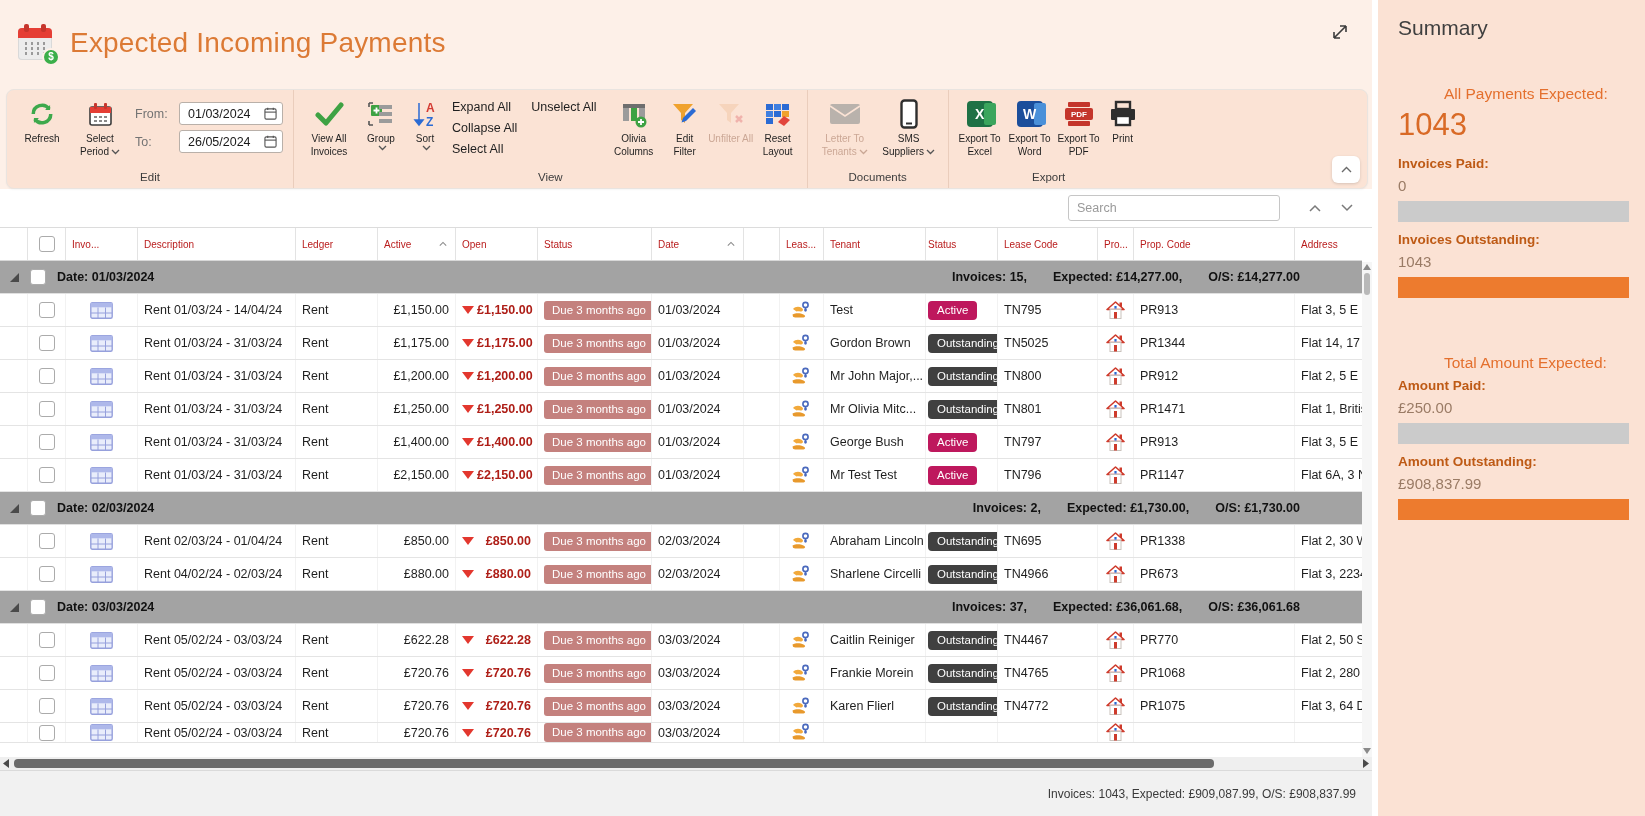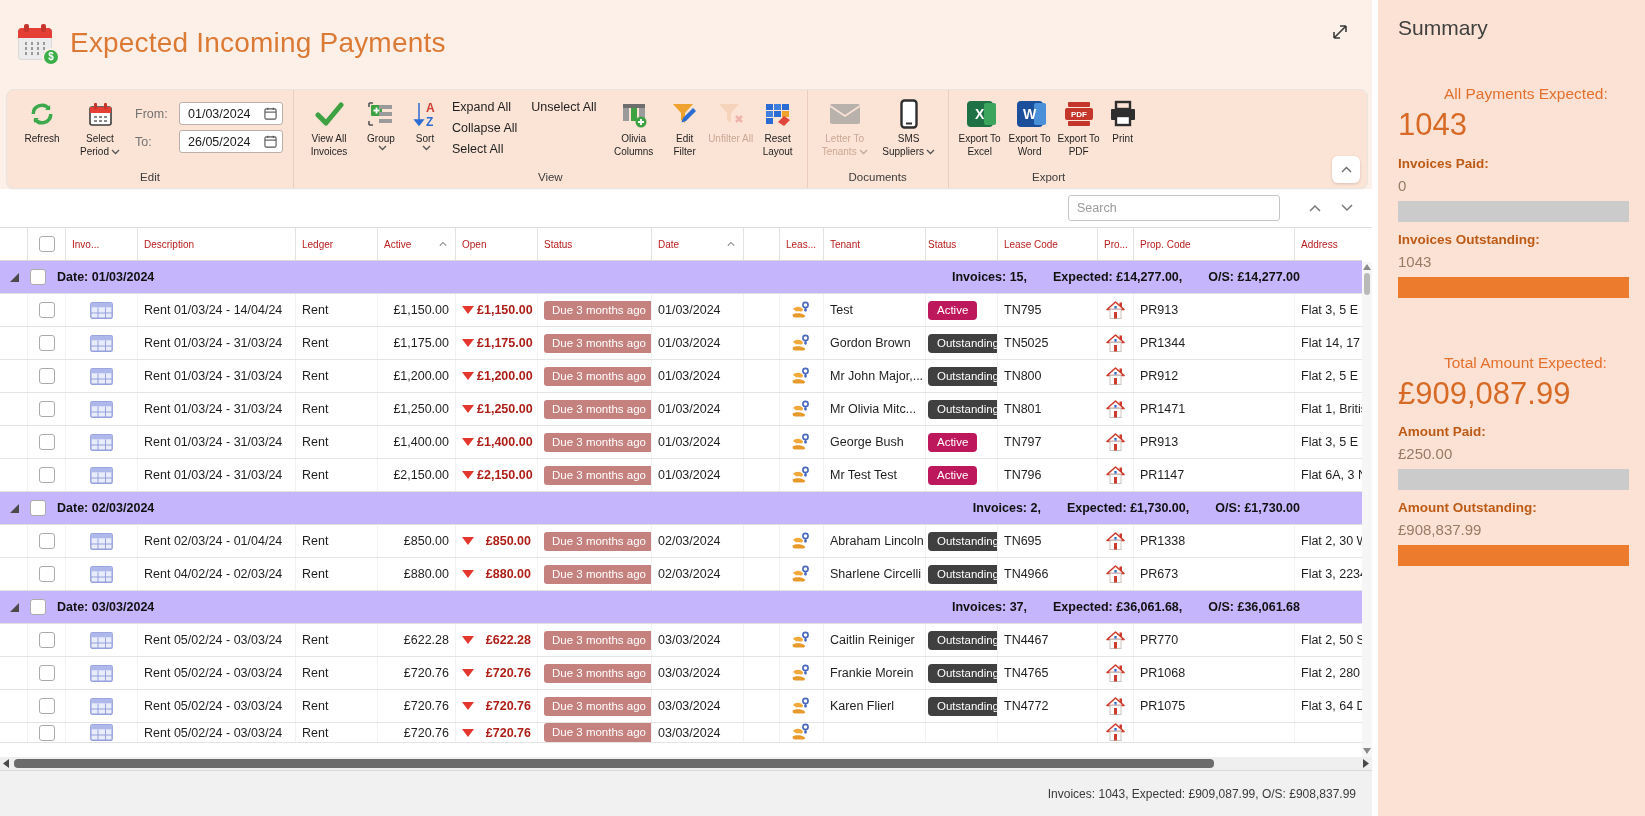--- a/index.html
+++ b/index.html
@@ -54,21 +54,21 @@
 
   
   .grid { flex:1; position:relative; overflow:hidden; border-top:1px solid #DCDCDC; }
   .grid-inner { position:absolute; left:0; top:0; right:10px; }
   .hdr-row, .grid-row, .group-row { display:flex; height:33px; align-items:center; }
   .hdr-row { border-bottom:1px solid #D8D8D8; background:#fff; }
   .hdr-cell { height:100%; display:flex; align-items:center; padding:0 6px; font-size:10px; color:#b91c1c; border-right:1px solid #E3E3E3; flex-shrink:0; overflow:hidden; white-space:nowrap; }
   .cell { height:100%; display:flex; align-items:center; padding:0 6px; font-size:12.5px; color:#1f1f1f; border-right:1px solid #F2F2F2; flex-shrink:0; overflow:hidden; white-space:nowrap; }
   .grid-row { border-bottom:1px solid #E4E4E4; background:#fff; }
   .grid-row.partial { height:20px; }
-  .group-row { background:#c4b5fd; border-bottom:1px solid #E0E0E0; font-weight:bold; font-size:12.5px; color:#111; padding-right:62px; }
+  .group-row { background:#a3a3a3; border-bottom:1px solid #E0E0E0; font-weight:bold; font-size:12.5px; color:#111; padding-right:62px; }
   .g-summary { margin-left:auto; display:flex; gap:26px; }
 
   .c-exp{width:28px} .c-cb{width:38px; justify-content:center} .c-inv{width:72px; justify-content:center}
   .c-desc{width:158px} .c-ledg{width:82px} .c-amt{width:78px; justify-content:flex-end}
   .c-open{width:82px} .c-st1{width:114px} .c-date{width:92px} .c-blank{width:36px}
   .c-leas{width:44px; justify-content:center} .c-ten{width:102px} .c-st2{width:72px; padding:0 2px}
   .c-lc{width:100px} .c-pri{width:36px; justify-content:center} .c-pc{width:161px} .c-addr{width:67px; border-right:none; padding-right:0}
 
   .checkbox { width:16px; height:16px; border:1px solid #ABABAB; border-radius:3px; background:#fff; display:inline-block; cursor:pointer; }
   .f-amount { }
@@ -1122,21 +1122,20 @@
 
   <div class="sb-label-sm">Invoices Outstanding:</div>
   <div class="sb-val">1043</div>
   <div class="sb-bar">
       <div class="fill" style="width: 100%;"></div>
     </div>
 
   <div class="sb-spacer"></div>
 
   <div class="sb-label-lg">Total Amount Expected:</div>
-  <div class="sb-big">£909,087.99</div>
 
   <div class="sb-label-sm">Amount Paid:</div>
   <div class="sb-val">£250.00</div>
   <div class="sb-bar">
       <div class="fill" style="width: 0%;"></div>
     </div>
 
   <div class="sb-label-sm">Amount Outstanding:</div>
   <div class="sb-val">£908,837.99</div>
   <div class="sb-bar">

